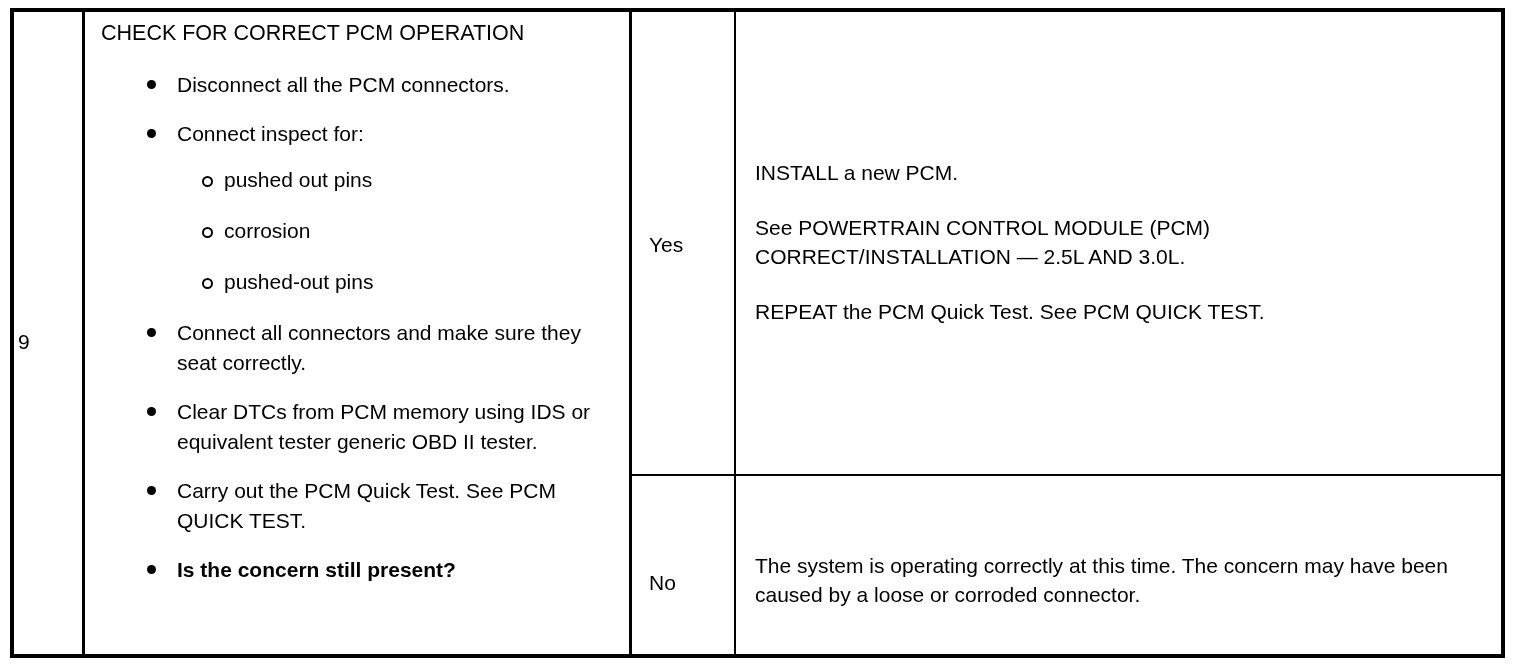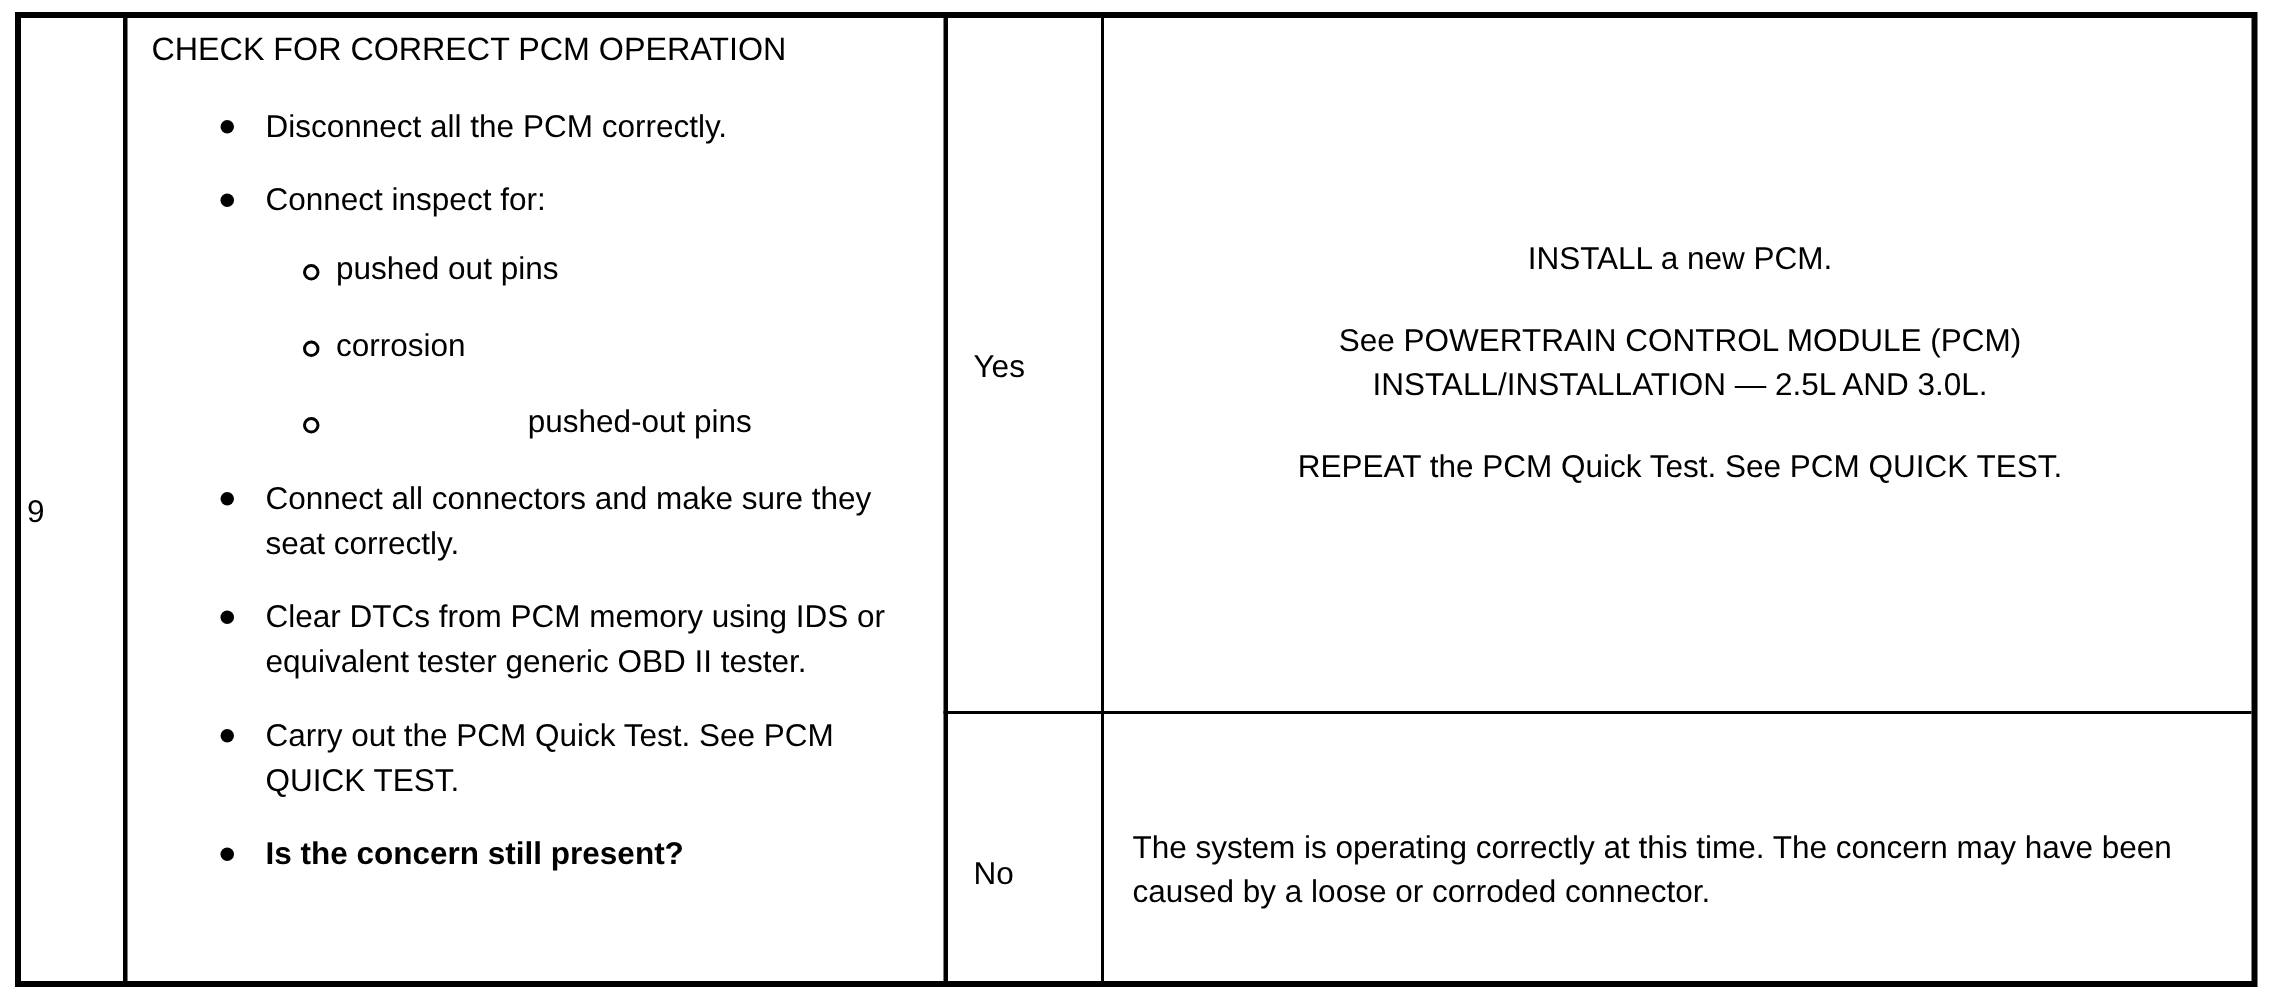--- a/index.html
+++ b/index.html
@@ -127,21 +127,21 @@
     padding: 0;
     top: -4px;
   }
   .sub-row {
     position: relative;
     padding-left: 47px;
     margin: 0 0 25px 0;
     min-height: 24px;
   }
   .sub-row:first-child { margin-top: 22px; }
-  .sub-row:last-child { margin-bottom: 0; text-align: center; }
+  .sub-row:last-child { margin-bottom: 0; }
   .sub-ring {
     position: absolute;
     left: 25px;
     top: 9px;
     width: 7px;
     height: 7px;
     border-radius: 50%;
     border: 2.5px solid #000000;
     box-sizing: content-box;
   }
@@ -168,21 +168,21 @@
   }
   .answer-yes .answer-label { top: 221px; }
   .answer-no  .answer-label { top: 95px; }
 
   
   .result-cell {
     position: absolute;
     left: 722px;
     width: 765px;
   }
-  .result-yes { top: 0;     height: 588px; text-align: center; }
+  .result-yes { top: 0;     height: 588px; }
   .result-no  { top: 468px; height: 186px; text-decoration: underline; }
 
   .result-body {
     position: absolute;
     left: 19px;
     width: 730px;
   }
   .result-yes .result-body { top: 146px; }
   .result-no  .result-body { top: 71px; }
 
@@ -209,21 +209,21 @@
       <span class="step-number">9</span>
     </div>
 
     <div class="action-cell">
       <div class="action-title">CHECK FOR CORRECT PCM OPERATION</div>
 
       <div class="bullet-list">
 
         <div class="bullet-row">
           <span class="bullet-dot"></span>
-          <span class="bullet-text">Disconnect all the PCM correctly.</span>
+          <span class="bullet-text">Disconnect all the PCM connectors.</span>
         </div>
 
         <div class="bullet-row">
           <span class="bullet-dot"></span>
           <span class="bullet-text">Connect inspect for:</span>
 
           <div class="sub-list">
             <div class="sub-row">
               <span class="sub-ring"></span>
               <span class="sub-text">pushed out pins</span>
@@ -266,21 +266,21 @@
       <span class="answer-label">Yes</span>
     </div>
 
     <div class="result-cell result-yes">
       <div class="result-body">
         <p class="result-para">
           <span class="result-line">INSTALL a new PCM.</span>
         </p>
         <p class="result-para">
           <span class="result-line">See POWERTRAIN CONTROL MODULE (PCM)</span>
-          <span class="result-line">INSTALL/INSTALLATION — 2.5L AND 3.0L.</span>
+          <span class="result-line">CORRECT/INSTALLATION — 2.5L AND 3.0L.</span>
         </p>
         <p class="result-para">
           <span class="result-line">REPEAT the PCM Quick Test. See PCM QUICK TEST.</span>
         </p>
       </div>
     </div>
 
     <div class="answer-cell answer-no">
       <span class="answer-label">No</span>
     </div>

